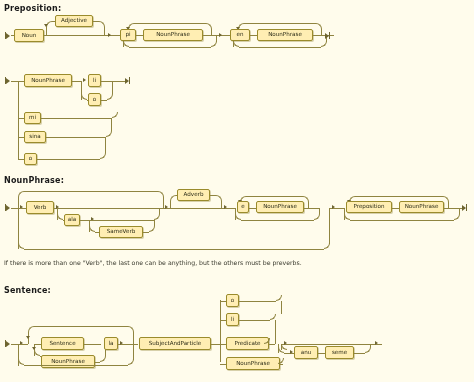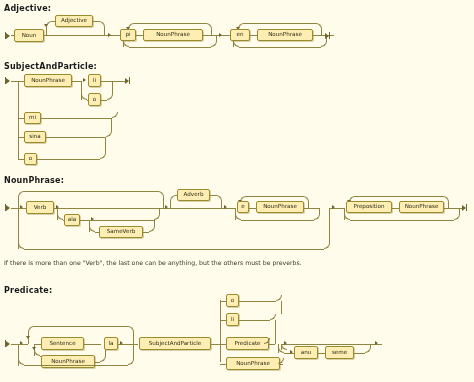--- a/index.html
+++ b/index.html
@@ -106,21 +106,21 @@
     border-top: 3px solid transparent;
     border-bottom: 3px solid transparent;
     border-left: 4px solid #6e6530;
   }
 </style>
 </head>
 <body>
 
 <div class="page">
 
-  <div class="section-title" style="left:4px; top:4px;">Adjective:</div>
+  <div class="section-title" style="left:4px; top:4px;">Preposition:</div>
 
   <div class="term-mark" style="left:5px; top:32px;">
     <span class="bar"></span>
       <span class="tri"></span>
   </div>
 
   <div class="node" style="left:14px; top:29px; width:30px; height:13px;">Noun</div>
   <div class="h" style="left:11px; top:35px; width:3px;"></div>
 
   <div class="node" style="left:55px; top:15px; width:38px; height:12px;">Adjective</div>
@@ -174,21 +174,20 @@
   <div class="node" style="left:257px; top:29px; width:56px; height:12px;">NounPhrase</div>
   <div class="h" style="left:250px; top:35px; width:7px;"></div>
   <div class="h" style="left:313px; top:35px; width:13px;"></div>
   <div class="h" style="left:326px; top:35px; width:8px;"></div>
 
   <div class="term-mark" style="left:325px; top:32px;">
     <span class="tri"></span>
       <span class="bar"></span>
   </div>
 
-  <div class="section-title" style="left:4px; top:62px;">SubjectAndParticle:</div>
 
   <div class="term-mark" style="left:5px; top:77px;">
     <span class="bar"></span>
       <span class="tri"></span>
   </div>
   <div class="h" style="left:11px; top:80.5px; width:7px;"></div>
 
   <div class="v" style="left:18px; top:80.5px; height:79px;"></div>
 
   <div class="node" style="left:24px; top:74px; width:48px; height:13px;">NounPhrase</div>
@@ -329,21 +328,21 @@
   <div class="h" style="left:444px; top:207.5px; width:16px;"></div>
   <div class="h" style="left:459px; top:207.5px; width:6px;"></div>
 
   <div class="term-mark" style="left:462px; top:204px;">
     <span class="tri"></span>
       <span class="bar"></span>
   </div>
 
   <div class="note" style="left:4px; top:259px;">If there is more than one "Verb", the last one can be anything, but the others must be preverbs.</div>
 
-  <div class="section-title" style="left:4px; top:286px;">Predicate:</div>
+  <div class="section-title" style="left:4px; top:286px;">Sentence:</div>
 
   <div class="term-mark" style="left:5px; top:340px;">
     <span class="bar"></span>
       <span class="tri"></span>
   </div>
   <div class="h" style="left:11px; top:343.5px; width:7px;"></div>
   <div class="v" style="left:18px; top:343.5px; height:22px;"></div>
   <div class="arrow" style="left:20px; top:341px;"></div>
 
   <div class="h" style="left:18px; top:343.5px; width:10px;"></div>

